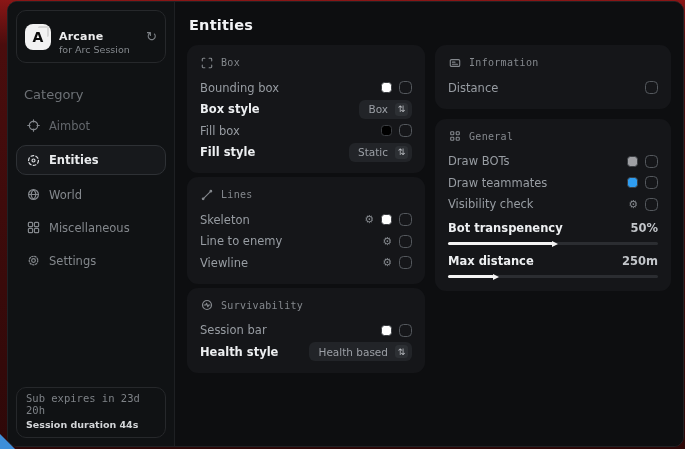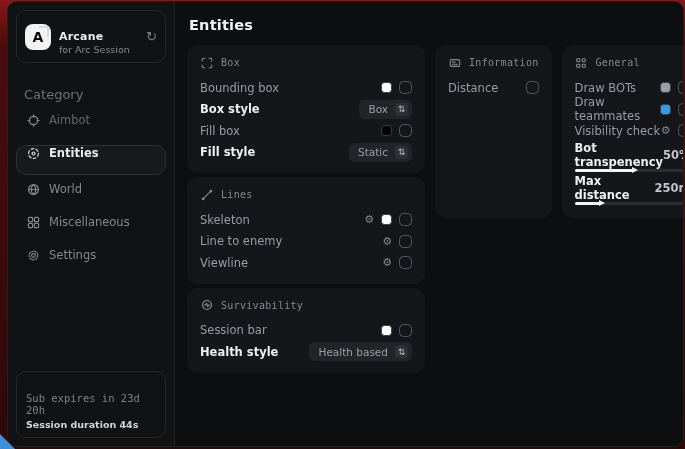--- a/index.html
+++ b/index.html
@@ -23,38 +23,38 @@
           font-weight:bold; font-size:14px; display:flex; align-items:center; justify-content:center;
           position:relative; overflow:hidden; flex:0 0 26px;}
   .logo::after{ content:""; position:absolute; right:2px; top:2px; width:9px; height:9px;
           border:2px solid #d7d7d7; border-left:none; border-bottom:none; border-radius:2px;}
   .brand-text { flex:1; min-width:0;margin-top:12px; }
   .brand-title { color:#ededee; font-size:11px; font-weight:bold; letter-spacing:.2px; }
   .brand-sub { color:#85898e; font-size:9.5px; margin-top:1px; }
   .refresh { color:#7b7f84; font-size:13px; line-height:1; cursor:pointer; }
   .cat-label { color:#6d7176; font-size:13px; margin:24px 8px 10px; }
   .nav { display:flex; flex-direction:column; gap:6px; }
-  .nav-item { display:flex; gap:9px; height:27px; padding:0 9px;
+  .nav-item { display:flex; align-items:center; gap:9px; height:27px; padding:0 9px;
               border-radius:10px; color:#84888d; font-size:11.5px; cursor:pointer; border:1px solid transparent;}
   .nav-item.dim { color:#63676c; }
   .nav-item.selected { background:#17191c; border-color:#2e3135; color:#e9ebed; height:30px; font-weight:bold;}
   .nav-ico { width:14px; height:14px; flex:0 0 14px; display:flex; align-items:center; justify-content:center; }
   .nav-ico svg { display:block; }
   .spacer { flex:1; }
-  .sub-card { border:1px solid #26282b; border-radius:10px; padding:20px 9px 7px; }
+  .sub-card { border:1px solid #26282b; border-radius:10px; padding:4px 9px 7px; }
   .sub-line1 { font-family:"DejaVu Sans Mono", monospace; color:#7e8287; font-size:10.5px; }
   .sub-line2 { color:#d3d5d8; font-size:9.5px; font-weight:bold; margin-top:3px; }
   .cursor-wedge { position:absolute; left:0; bottom:0; width:0; height:0;
                   border-bottom:15px solid #3e8fd9; border-right:15px solid transparent; z-index:5;}
   
   .main { flex:1; padding:13px 14px 0 12px; background:#0d0e10; overflow:hidden;}
   .page-title { color:#f2f3f5; font-size:14.5px; font-weight:bold; margin:2px 0 12px 2px; letter-spacing:.2px;}
   .cols { display:flex; gap:10px; align-items:flex-start; }
   .col-l { width:238px; flex:0 0 238px; display:flex; flex-direction:column; gap:4px;}
-  .col-r { width:236px; flex:0 0 236px; display:flex; flex-direction:row; gap:10px;}
+  .col-r { width:236px; flex:0 0 236px; display:flex; flex-direction:column; gap:10px;}
   .card { background:#151619; border-radius:11px; padding:11px 13px 10px; }
   .sec-head { display:flex; align-items:center; gap:8px; margin-bottom:8px; }
   .sec-head .t { font-family:"DejaVu Sans Mono", monospace; color:#85898e; font-size:10px; letter-spacing:.3px;}
   .sec-ico { width:13px; height:13px; display:flex; align-items:center; justify-content:center; }
   .row { display:flex; align-items:center; justify-content:space-between; height:21.5px; }
   .row .lbl { color:#989da3; font-size:11.5px; }
   .row .lbl.em { color:#edeff1; font-weight:bold; }
   .ctrls { display:flex; align-items:center; gap:7px; }
   .swatch { width:11px; height:11px; border-radius:3.5px; border:1px solid #3a3d41; }
   .checkbox { width:13px; height:13px; border-radius:4.5px; border:1.5px solid #54585d; background:transparent; cursor:pointer;}

